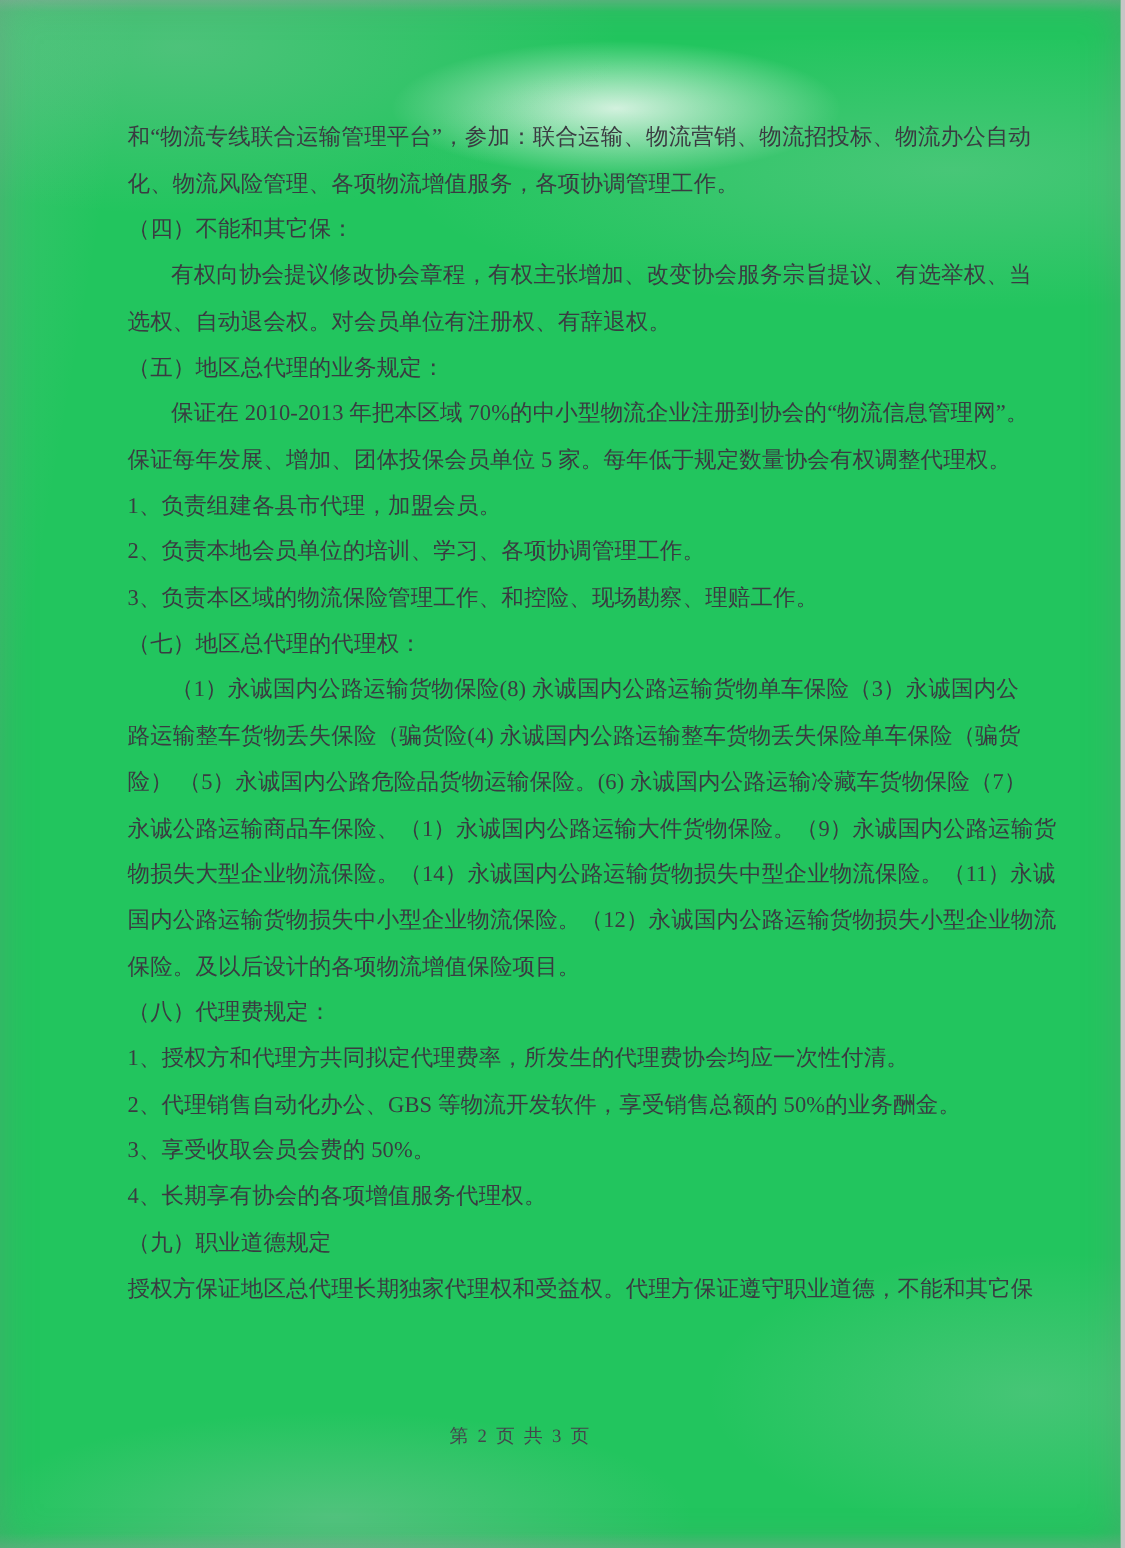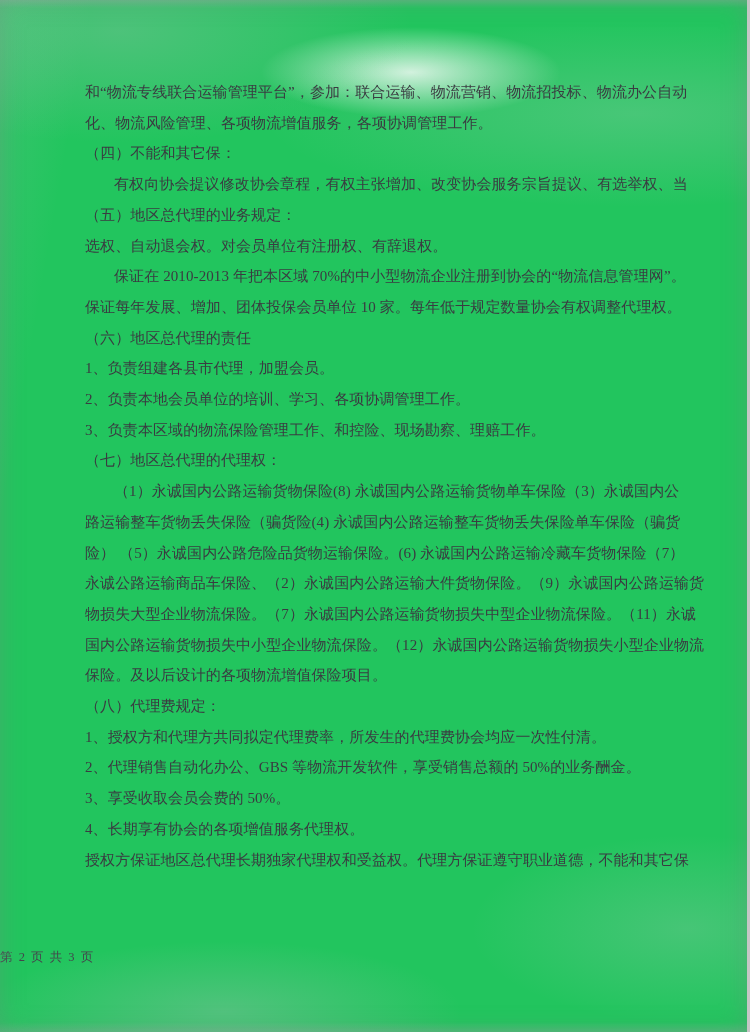--- a/index.html
+++ b/index.html
@@ -54,54 +54,54 @@
     letter-spacing: 0.1px;
   }
   .line.indent {
     padding-left: 29px;
   }
   .footer {
     position: absolute;
     top: 949px;
     left: 0;
     width: 694px;
-    text-align: left;
+    text-align: center;
     font-size: 12.5px;
     letter-spacing: 1.5px;
     color: #44454c;
   }
 </style>
 </head>
 <body>
 
 <div class="page">
   <div class="texture"></div>
   <div class="content">
       <div class="line">和“物流专线联合运输管理平台”，参加：联合运输、物流营销、物流招投标、物流办公自动</div>
       <div class="line">化、物流风险管理、各项物流增值服务，各项协调管理工作。</div>
       <div class="line">（四）不能和其它保：</div>
       <div class="line indent">有权向协会提议修改协会章程，有权主张增加、改变协会服务宗旨提议、有选举权、当</div>
+      <div class="line">选权、自动退会权。对会员单位有注册权、有辞退权。</div>
       <div class="line">（五）地区总代理的业务规定：</div>
-      <div class="line">选权、自动退会权。对会员单位有注册权、有辞退权。</div>
       <div class="line indent">保证在 2010-2013 年把本区域 70%的中小型物流企业注册到协会的“物流信息管理网”。</div>
-      <div class="line">保证每年发展、增加、团体投保会员单位 10 家。每年低于规定数量协会有权调整代理权。</div>
-      <div class="line">（六）地区总代理的责任</div>
+      <div class="line">保证每年发展、增加、团体投保会员单位 5 家。每年低于规定数量协会有权调整代理权。</div>
       <div class="line">1、负责组建各县市代理，加盟会员。</div>
       <div class="line">2、负责本地会员单位的培训、学习、各项协调管理工作。</div>
       <div class="line">3、负责本区域的物流保险管理工作、和控险、现场勘察、理赔工作。</div>
       <div class="line">（七）地区总代理的代理权：</div>
       <div class="line indent">（1）永诚国内公路运输货物保险(8) 永诚国内公路运输货物单车保险（3）永诚国内公</div>
       <div class="line">路运输整车货物丢失保险（骗货险(4) 永诚国内公路运输整车货物丢失保险单车保险（骗货</div>
       <div class="line">险） （5）永诚国内公路危险品货物运输保险。(6) 永诚国内公路运输冷藏车货物保险（7）</div>
-      <div class="line">永诚公路运输商品车保险、（2）永诚国内公路运输大件货物保险。（9）永诚国内公路运输货</div>
-      <div class="line">物损失大型企业物流保险。（7）永诚国内公路运输货物损失中型企业物流保险。（11）永诚</div>
+      <div class="line">永诚公路运输商品车保险、（1）永诚国内公路运输大件货物保险。（9）永诚国内公路运输货</div>
+      <div class="line">物损失大型企业物流保险。（14）永诚国内公路运输货物损失中型企业物流保险。（11）永诚</div>
       <div class="line">国内公路运输货物损失中小型企业物流保险。（12）永诚国内公路运输货物损失小型企业物流</div>
       <div class="line">保险。及以后设计的各项物流增值保险项目。</div>
       <div class="line">（八）代理费规定：</div>
       <div class="line">1、授权方和代理方共同拟定代理费率，所发生的代理费协会均应一次性付清。</div>
       <div class="line">2、代理销售自动化办公、GBS 等物流开发软件，享受销售总额的 50%的业务酬金。</div>
       <div class="line">3、享受收取会员会费的 50%。</div>
       <div class="line">4、长期享有协会的各项增值服务代理权。</div>
+      <div class="line">（九）职业道德规定</div>
       <div class="line">授权方保证地区总代理长期独家代理权和受益权。代理方保证遵守职业道德，不能和其它保</div>
     </div>
   <div class="footer">第 2 页 共 3 页</div>
   <div class="vignette"></div>
 </div>
 
 </body></html>

